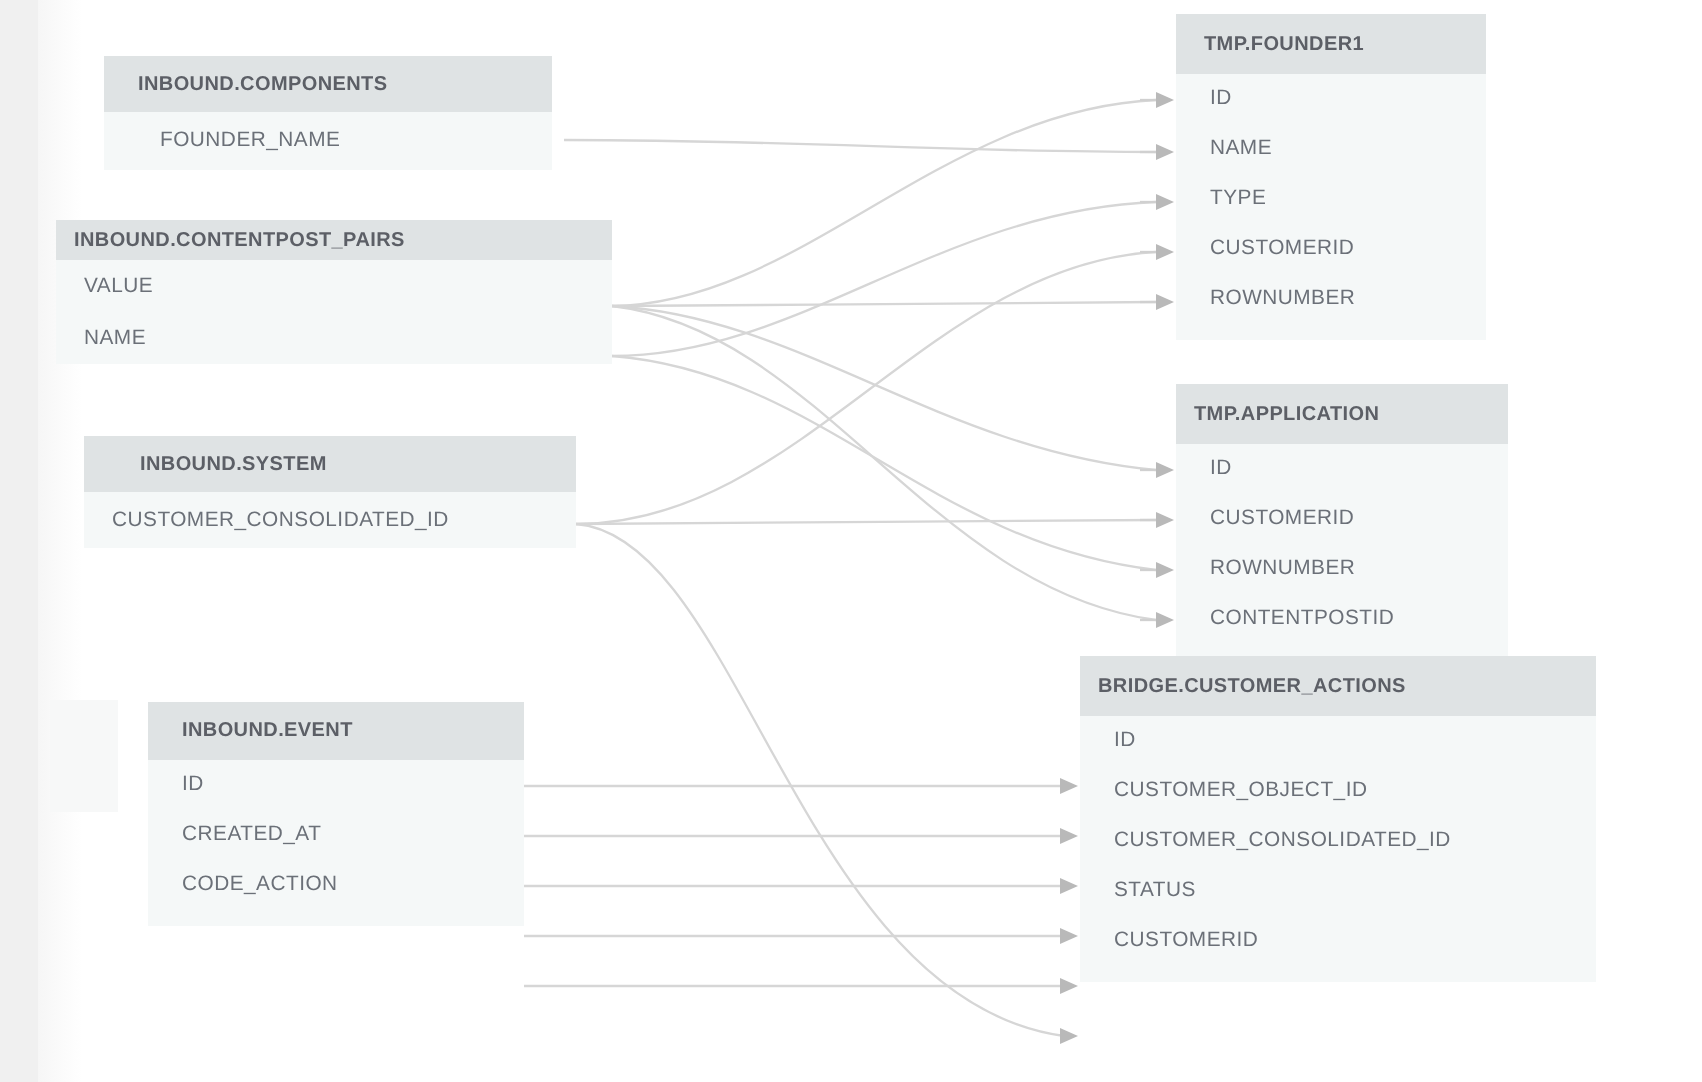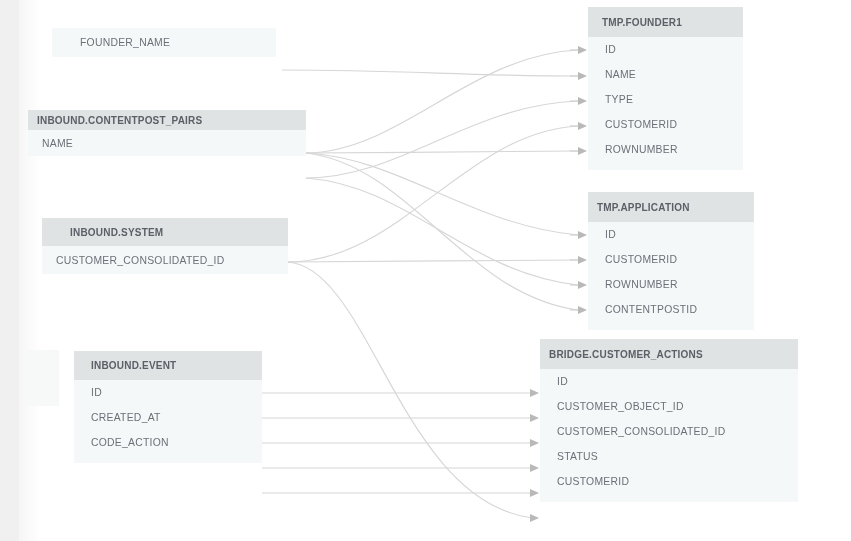--- a/index.html
+++ b/index.html
@@ -160,28 +160,30 @@
       <polygon class="arrow-head" points="530,389 539,393 530,397"></polygon>
       <polygon class="arrow-head" points="530,414 539,418 530,422"></polygon>
       <polygon class="arrow-head" points="530,439 539,443 530,447"></polygon>
       <polygon class="arrow-head" points="530,464 539,468 530,472"></polygon>
       <polygon class="arrow-head" points="530,489 539,493 530,497"></polygon>
       <polygon class="arrow-head" points="530,514 539,518 530,522"></polygon>
     </g>
   </svg>
 
   <div class="node" style="left:52px; top:28px; width:224px;">
+    <div class="node-header indent" style="height:28px;">INBOUND.COMPONENTS</div>
     <div class="node-rows">
       <div class="node-row indent-lg" style="height:29px;">FOUNDER_NAME</div>
     </div>
   </div>
 
   <div class="node" style="left:28px; top:110px; width:278px;">
     <div class="node-header indent" style="height:20px; padding-left:9px;">INBOUND.CONTENTPOST_PAIRS</div>
     <div class="node-rows">
+      <div class="node-row indent-xs" style="height:26px;">VALUE</div>
       <div class="node-row indent-xs" style="height:26px;">NAME</div>
     </div>
   </div>
 
   <div class="node" style="left:42px; top:218px; width:246px;">
     <div class="node-header indent" style="height:28px; padding-left:28px;">INBOUND.SYSTEM</div>
     <div class="node-rows">
       <div class="node-row indent-xs" style="height:28px;">CUSTOMER_CONSOLIDATED_ID</div>
     </div>
   </div>
@@ -212,21 +214,21 @@
     <div class="node-header indent" style="height:30px; padding-left:9px;">TMP.APPLICATION</div>
     <div class="node-rows">
       <div class="node-row indent-sm" style="height:25px;">ID</div>
       <div class="node-row indent-sm" style="height:25px;">CUSTOMERID</div>
       <div class="node-row indent-sm" style="height:25px;">ROWNUMBER</div>
       <div class="node-row indent-sm" style="height:25px;">CONTENTPOSTID</div>
       <div style="height:8px; background:#f5f8f8;"></div>
     </div>
   </div>
 
-  <div class="node" style="left:540px; top:339px; width:258px;">
+  <div class="node" style="left:540px; top:328px; width:258px;">
     <div class="node-header indent" style="height:30px; padding-left:9px;">BRIDGE.CUSTOMER_ACTIONS</div>
     <div class="node-rows">
       <div class="node-row indent-sm" style="height:25px;">ID</div>
       <div class="node-row indent-sm" style="height:25px;">CUSTOMER_OBJECT_ID</div>
       <div class="node-row indent-sm" style="height:25px;">CUSTOMER_CONSOLIDATED_ID</div>
       <div class="node-row indent-sm" style="height:25px;">STATUS</div>
       <div class="node-row indent-sm" style="height:25px;">CUSTOMERID</div>
       <div style="height:8px; background:#f5f8f8;"></div>
     </div>
   </div>

